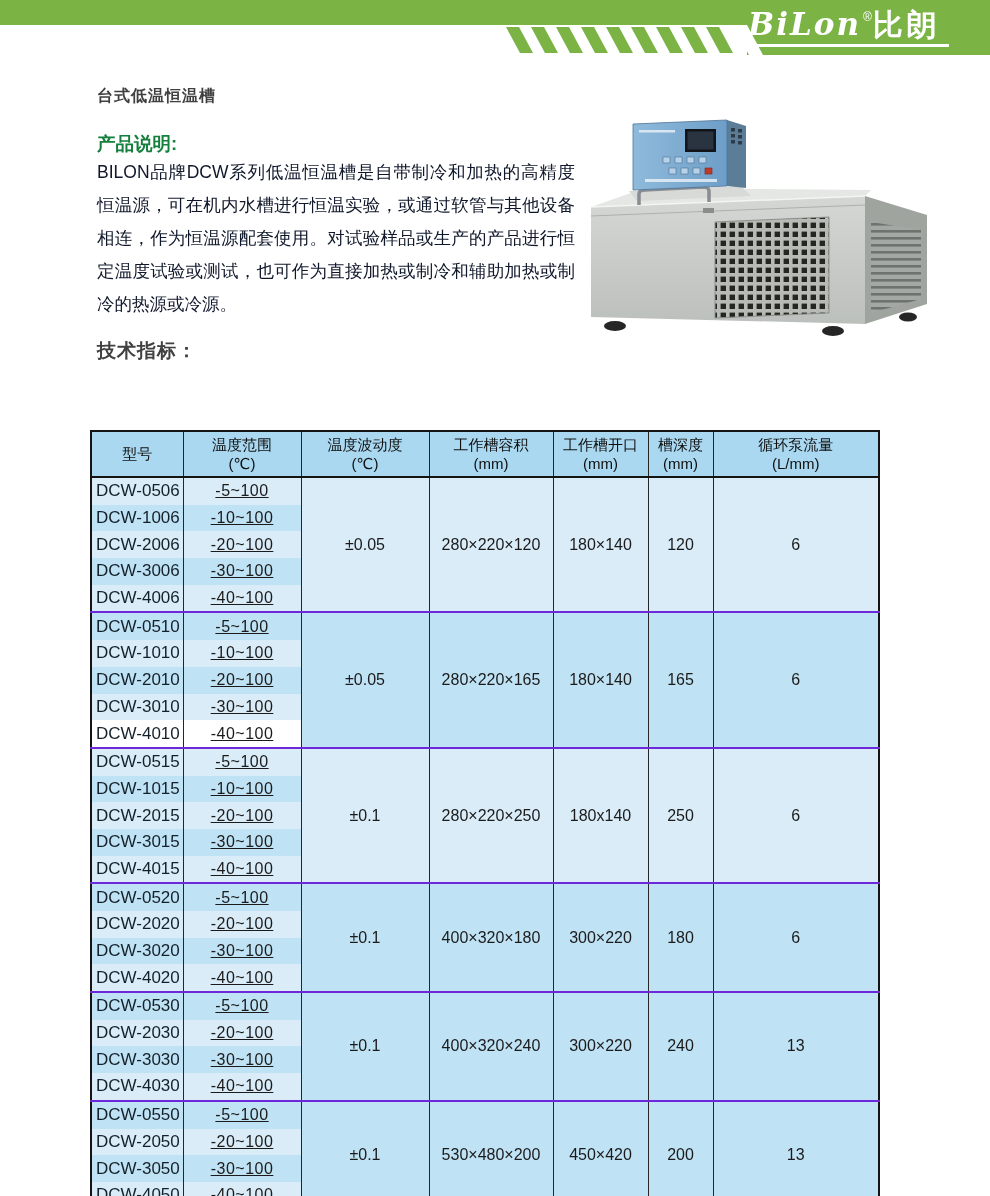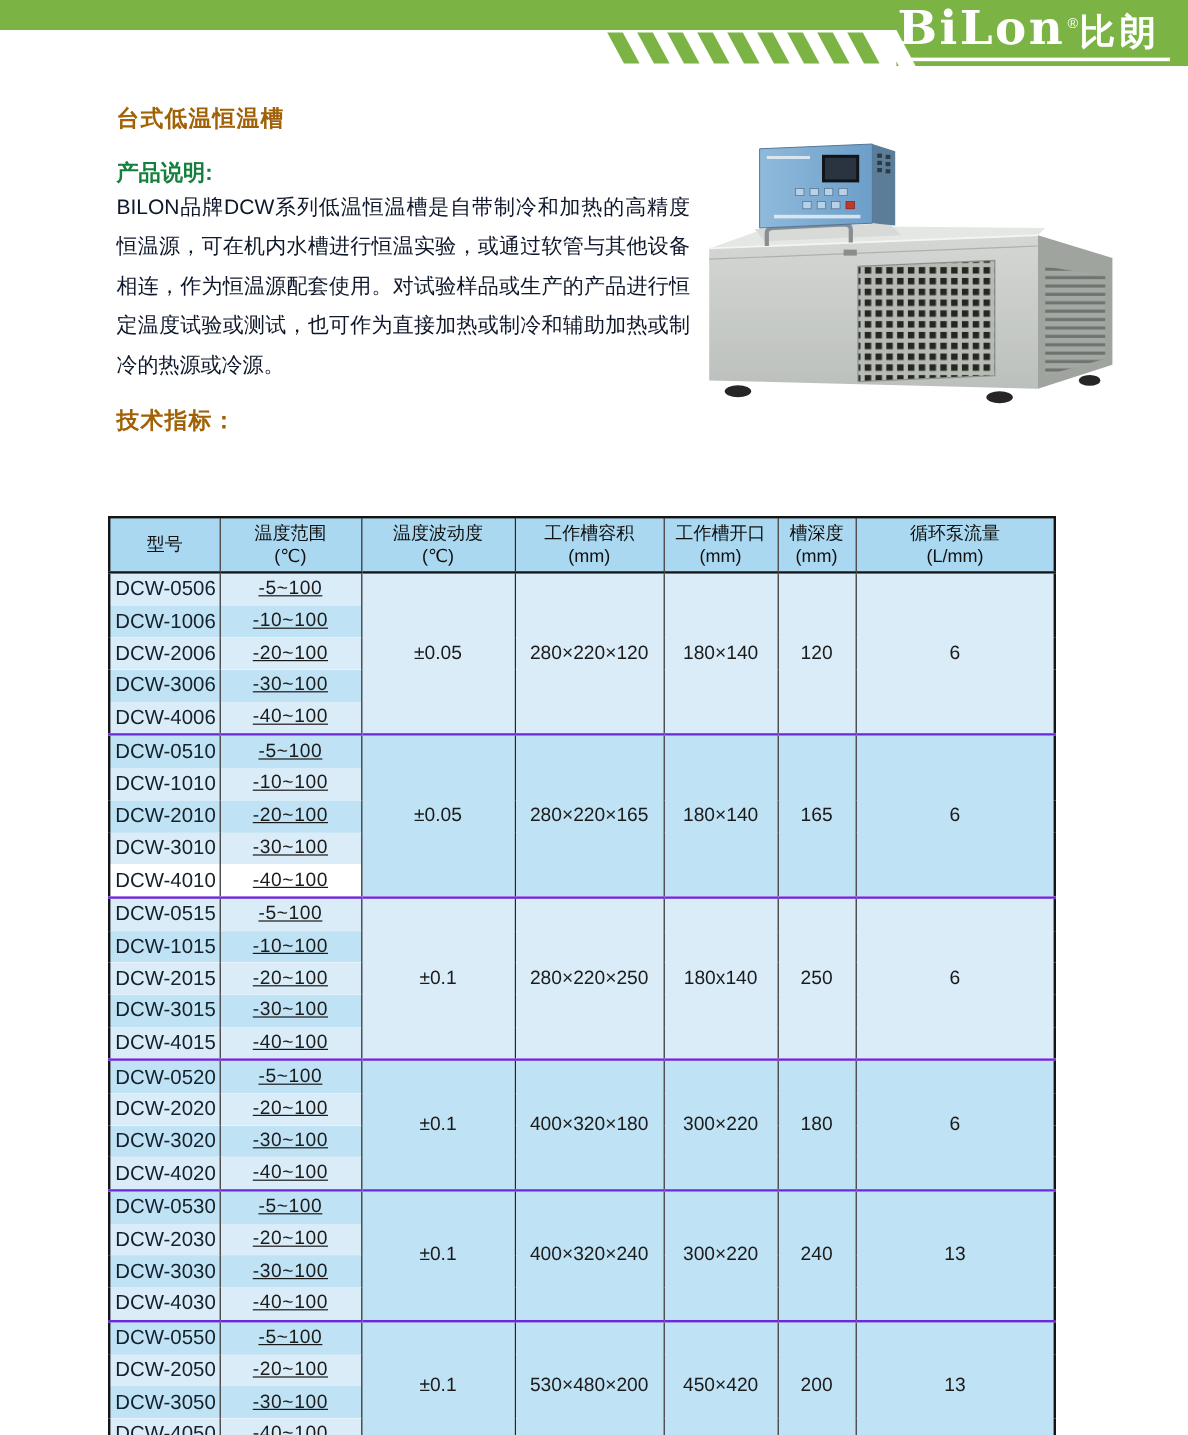--- a/index.html
+++ b/index.html
@@ -11,36 +11,36 @@
   .hdr-svg{position:absolute;left:0;top:0;}
   .logo{
     position:absolute;left:746px;top:2px;width:240px;height:52px;
     display:flex;align-items:center;justify-content:flex-start;color:#fff;
   }
   .logo-underline{
     display:inline-flex;align-items:baseline;border-bottom:3px solid #fff;
     padding:0 8px 4px 2px;
   }
   .logo-script{
-    font-family:"DejaVu Serif","Liberation Serif",serif;
-    font-weight:bold;font-size:39px;letter-spacing:2px;line-height:1;
+    font-family:"DejaVu Serif","Liberation Serif",serif;font-style:italic;
+    font-weight:bold;font-size:31px;letter-spacing:2px;line-height:1;
   }
   .logo-reg{font-size:12px;position:relative;top:-14px;margin:0 1px 0 2px;}
   .logo-cn{font-size:30px;font-weight:800;letter-spacing:4px;line-height:1;}
 
-  .page-title{position:absolute;left:97px;top:86px;margin:0;font-size:19px;
-    font-weight:bold;color:#a16207;letter-spacing:1px;}
+  .page-title{position:absolute;left:97px;top:86px;margin:0;font-size:16px;
+    font-weight:bold;color:#404040;letter-spacing:1px;}
   .desc-heading{position:absolute;left:97px;top:131px;margin:0;font-size:18.5px;
     font-weight:bold;color:#15803d;}
   .description{
     position:absolute;left:97px;top:156px;width:478px;margin:0;
     font-size:17.5px;line-height:33px;color:#0f172a;text-align:justify;
   }
   .specs-heading{position:absolute;left:97px;top:338px;margin:0;font-size:19px;
-    font-weight:bold;color:#a16207;letter-spacing:1px;}
+    font-weight:bold;color:#404040;letter-spacing:1px;}
 
   .photo{position:absolute;left:575px;top:95px;width:400px;height:245px;}
 
   .spec-table{
     position:absolute;left:90px;top:410px;width:788px;
     border-collapse:collapse;table-layout:fixed;
     border:2px solid #141414;
     margin-top:20px;
   }
   .spec-table th,.spec-table td{

